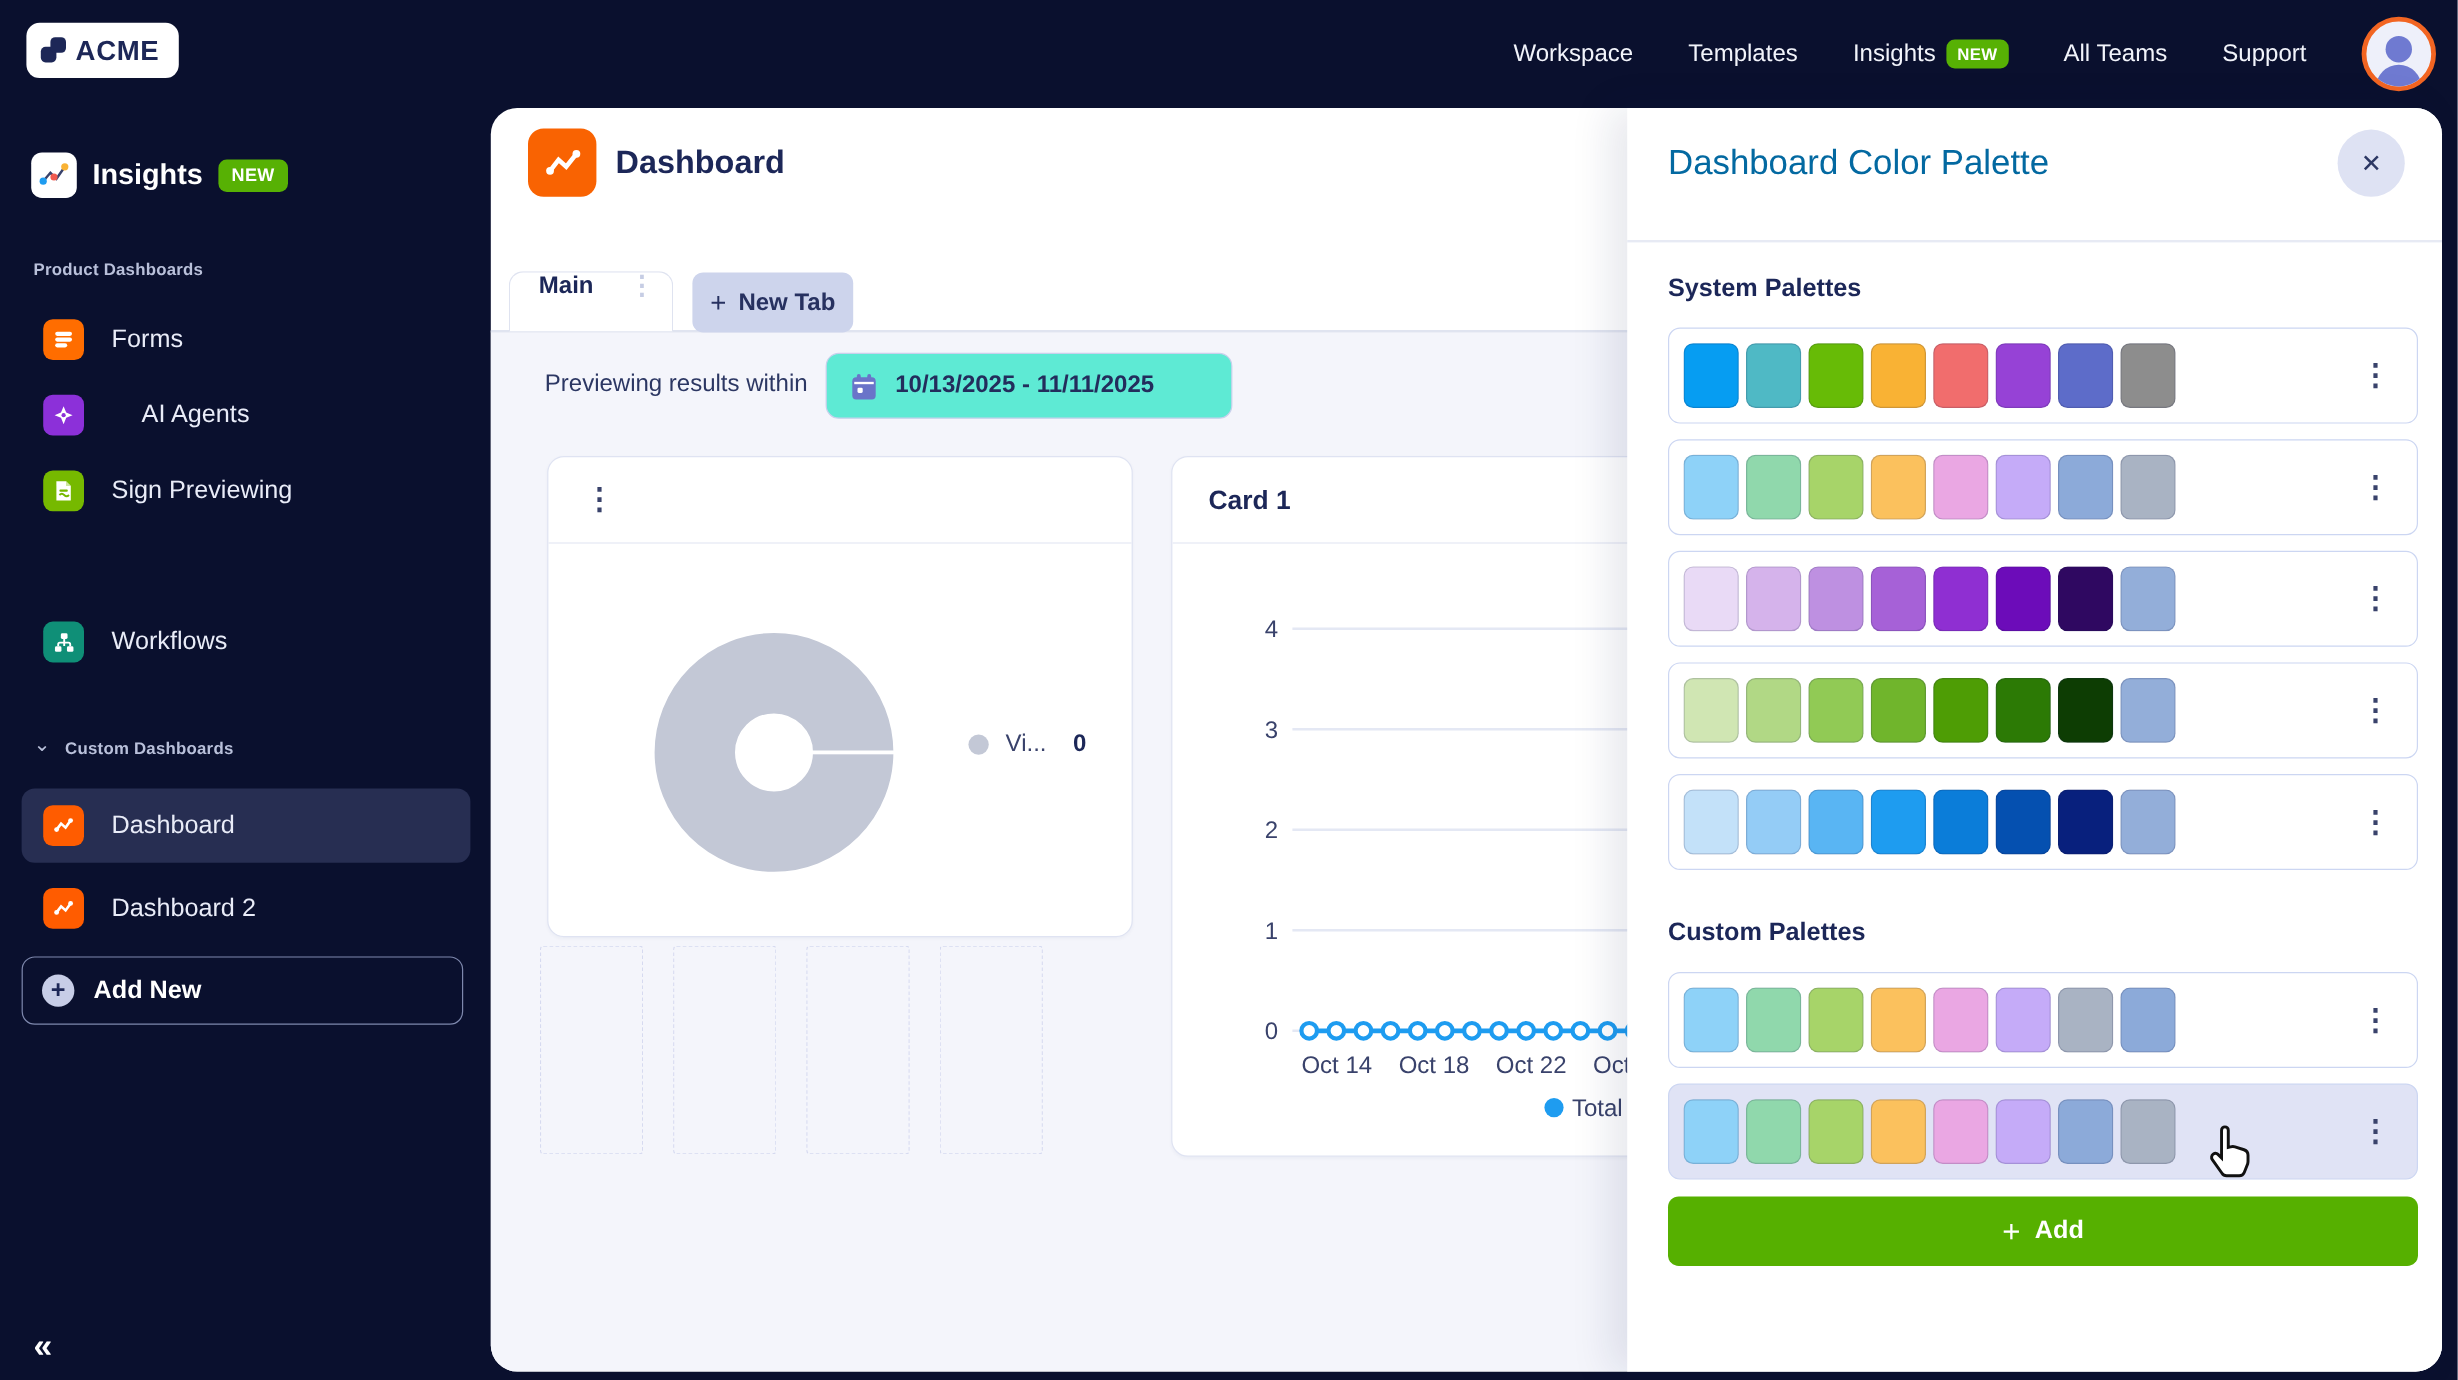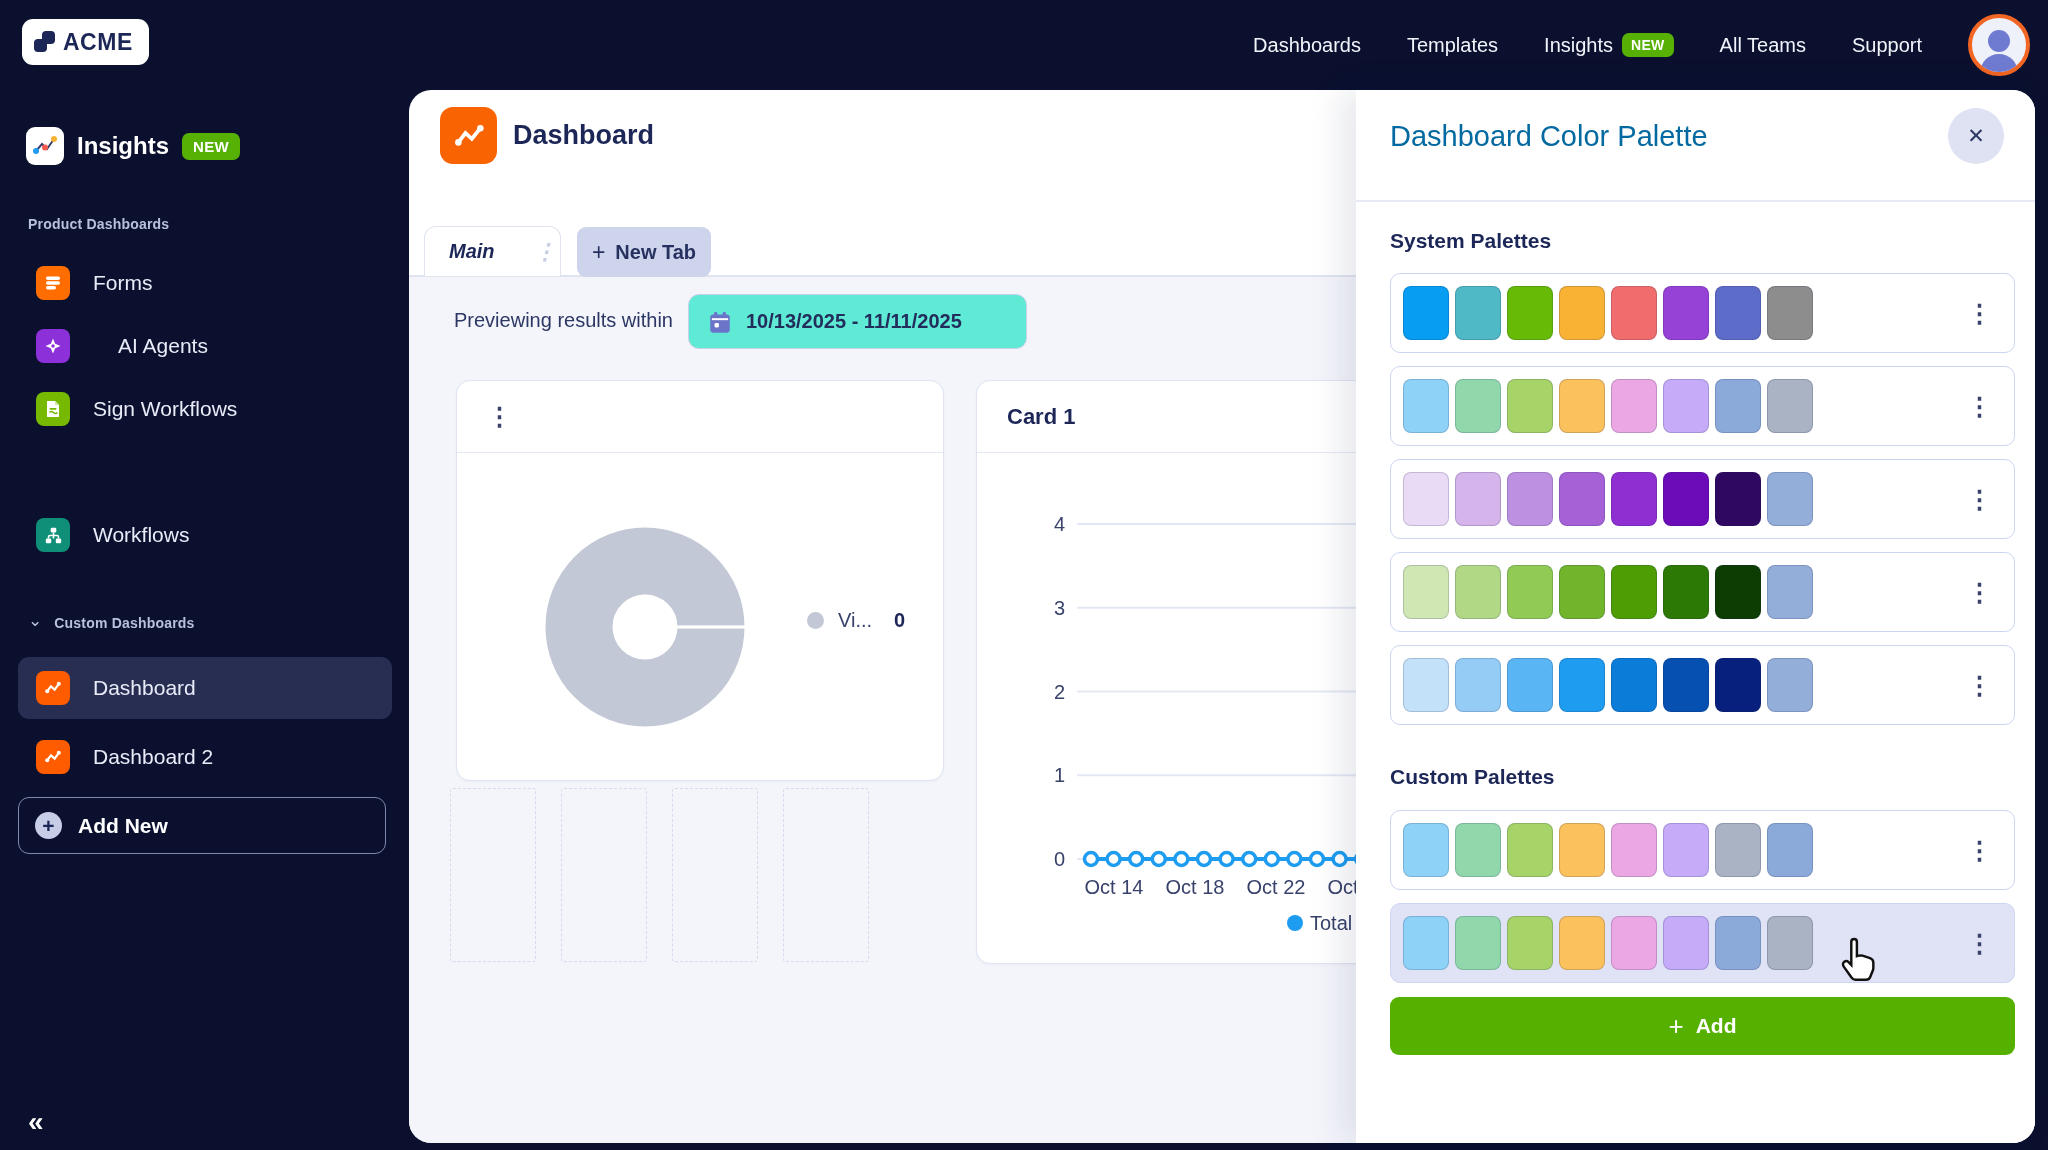--- a/index.html
+++ b/index.html
@@ -47,21 +47,21 @@
   .plus-circle { width:27px; height:27px; border-radius:50%; background:#c7cde7; color:#1d2757; font-size:21px; font-weight:700; display:flex; align-items:center; justify-content:center; line-height:1; }
   .add-new-btn .lbl { color:#fff; font-size:21px; font-weight:600; }
   .collapse { position:absolute; left:28px; top:1104px; color:#fff; font-size:28px; font-weight:700; cursor:pointer; }
 
   
   .main { position:absolute; left:409px; top:90px; width:1626px; height:1053px; background:#fff; border-radius:22px; z-index:3; }
   .main-content-bg { position:absolute; left:0; top:186px; right:0; bottom:0; background:#f4f5fb; border-radius:0 0 22px 22px; }
   .main-header-icon { position:absolute; left:31px; top:17px; width:57px; height:57px; border-radius:13px; background:#f96302; display:flex; align-items:center; justify-content:center; }
   .main-title { position:absolute; left:104px; top:30px; font-size:27px; font-weight:800; color:#1c2758; }
 
-  .tab { position:absolute; left:15px; top:136px; width:137px; height:50px; background:#fff; border:1.5px solid #dfe3f0; border-bottom:none; border-radius:12px 12px 0 0; display:flex; align-items:center; padding:0 4px 0 24px; z-index:2; cursor:pointer;font-style:italic; }
+  .tab { position:absolute; left:15px; top:136px; width:137px; height:50px; background:#fff; border:1.5px solid #dfe3f0; border-bottom:none; border-radius:12px 12px 0 0; display:flex; padding:0 14px 0 24px; z-index:2; cursor:pointer; }
   .tab .lbl { font-size:20px; font-weight:700; color:#1c2758; flex:1; }
   .tab .kebab { color:#c6cde4; }
   .tabbar-line { position:absolute; left:0; top:185px; width:100%; height:1.5px; background:#e0e4f0; }
   .newtab-btn { position:absolute; left:168px; top:137px; width:134px; height:50px; background:#cdd4ec; border:none; border-radius:9px; font-family:inherit; font-size:20px; font-weight:600; color:#273160; cursor:pointer; display:flex; align-items:center; justify-content:center; gap:10px; }
   .newtab-btn .plus { font-size:23px; font-weight:400; }
 
   .preview-label { position:absolute; left:45px; top:219px; font-size:20px; font-weight:500; color:#2c3763; }
   .date-btn { position:absolute; left:279px; top:204px; width:339px; height:55px; background:#5eead4; border:1.5px solid #c9d0ec; border-radius:11px; display:flex; align-items:center; gap:13px; padding:0 18px; cursor:pointer; }
   .date-text { font-size:20px; font-weight:700; color:#232d5c; }
 
@@ -93,21 +93,21 @@
   .add-btn { position:absolute; left:34px; top:907px; width:625px; height:58px; background:#56b000; border:none; border-radius:9px; color:#fff; font-family:inherit; font-size:21px; font-weight:700; cursor:pointer; display:flex; align-items:center; justify-content:center; gap:12px; }
   .add-btn .plus { font-size:26px; font-weight:400; }
 
   .cursor-svg { position:absolute; left:1838px; top:936px; z-index:10; pointer-events:none; }
 </style>
 </head>
 <body>
 
 <nav class="topnav">
   <span class="nav-link">
-      <span>Dashboards</span>
+      <span>Workspace</span>
     </span>
   <span class="nav-link">
       <span>Templates</span>
     </span>
   <span class="nav-link">
     <span>Insights</span>
     <span class="badge-new">NEW</span>
   </span>
   <span class="nav-link">
       <span>All Teams</span>
@@ -166,21 +166,21 @@
   </div>
   <div class="side-item" style="top:376px;">
     <span class="sq-icon" style="background:#76b900;">
       <svg width="20" height="20" viewBox="0 0 20 20">
           <path d="M4 2 h8 l4 4 v12 h-12 z" fill="#fff"></path>
           <path d="M12 2 l4 4 h-4 z" fill="#cde6a0"></path>
           <rect x="6.5" y="9" width="7" height="1.7" rx=".8" fill="#76b900"></rect>
           <path d="M6.5 13.5 q2 -2 4 0 t4 0" fill="none" stroke="#76b900" stroke-width="1.6"></path>
         </svg>
     </span>
-    <span class="lbl">Sign Workflows</span>
+    <span class="lbl">Sign Previewing</span>
   </div>
   <div class="side-item" style="top:502px;">
     <span class="sq-icon" style="background:#0f8f77;">
       <svg width="19" height="19" viewBox="0 0 19 19">
           <rect x="6.7" y="1.8" width="5.6" height="4.6" rx="1.2" fill="#fff"></rect>
           <path d="M9.5 6.4 v3 M4.5 12.5 v-1.6 q0-1.4 1.4-1.4 h7.2 q1.4 0 1.4 1.4 v1.6 M9.5 9.4 v3" stroke="#fff" stroke-width="1.6" fill="none"></path>
           <rect x="1.8" y="12.6" width="5.4" height="4.6" rx="1.2" fill="#fff"></rect>
           <rect x="11.8" y="12.6" width="5.4" height="4.6" rx="1.2" fill="#fff"></rect>
         </svg>
     </span>

